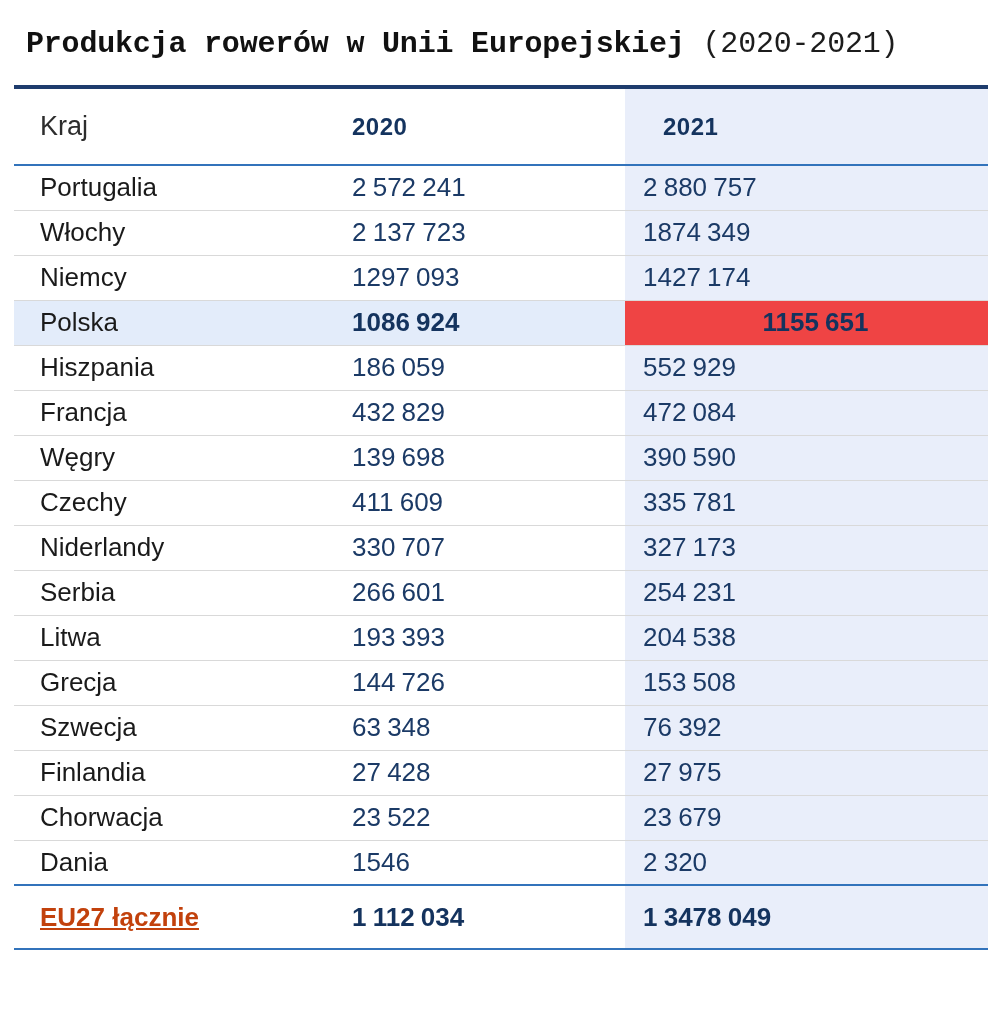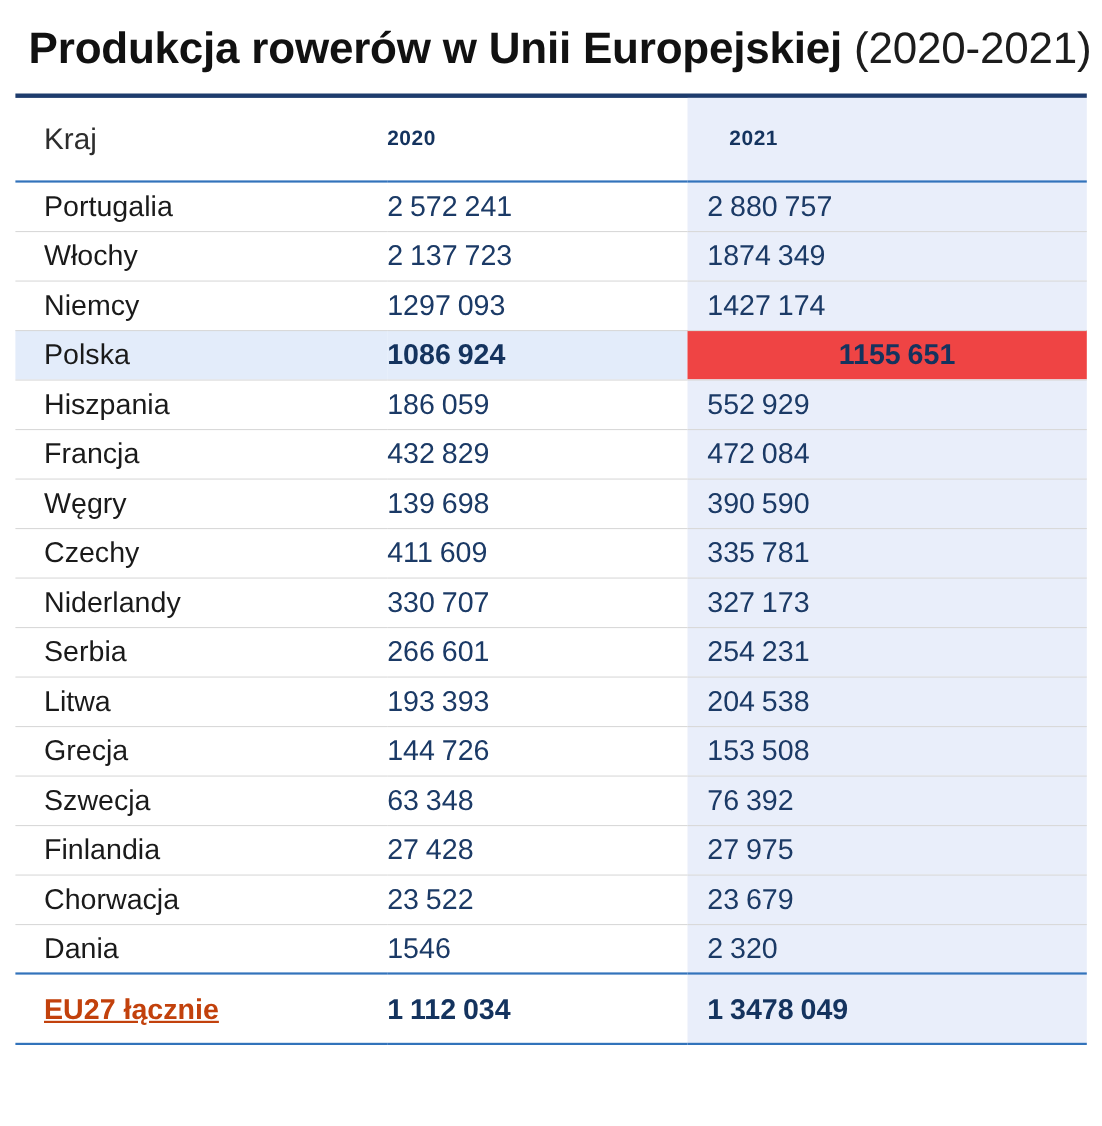--- a/index.html
+++ b/index.html
@@ -10,25 +10,26 @@
     background: #ffffff;
     font-family: "Liberation Sans", sans-serif;
     color: #1a1a1a;
     overflow: hidden;
   }
   .page { padding: 26px 14px 0 14px; }
 
   
   .title {
     margin: 0 0 0 12px;
-    font-size: 40px;
+    font-size: 30px;
     line-height: 36px;
     color: #111111;
     letter-spacing: -0.2px;
     white-space: nowrap;
+    font-family: Liberation Mono, monospace;
   }
   .title .t-bold { font-weight: 700; }
   .title .t-reg  { font-weight: 400; color: #1c1c1c; }
 
   .title-rule {
     margin-top: 23px;
     height: 4px;
     background: #1e3c6d;
   }
 
@@ -46,21 +47,21 @@
     padding: 0;
     text-align: left;
     vertical-align: middle;
     font-size: 26px;
     white-space: nowrap;
   }
   th { font-weight: 400; }
 
   thead th { height: 76px; border-bottom: 2px solid #3273bb; }
   thead th.h-kraj { padding-left: 26px; color: #2d2d2d; font-size: 27px; }
-  thead th.h-year { font-weight: 700; color: #14335e; font-size: 19px; letter-spacing: 0.5px; }
+  thead th.h-year { font-weight: 700; color: #14335e; font-size: 24px; letter-spacing: 0.5px; }
   thead th.c3pad  { padding-left: 38px; }
 
   tbody td { height: 45px; }
   tbody tr:not(:last-child) td { border-bottom: 1px solid #d9d9d9; }
 
   td.country { padding-left: 26px; color: #1a1a1a; }
   td.num {
     color: #1b3a66;
     word-spacing: -1px;
   }

